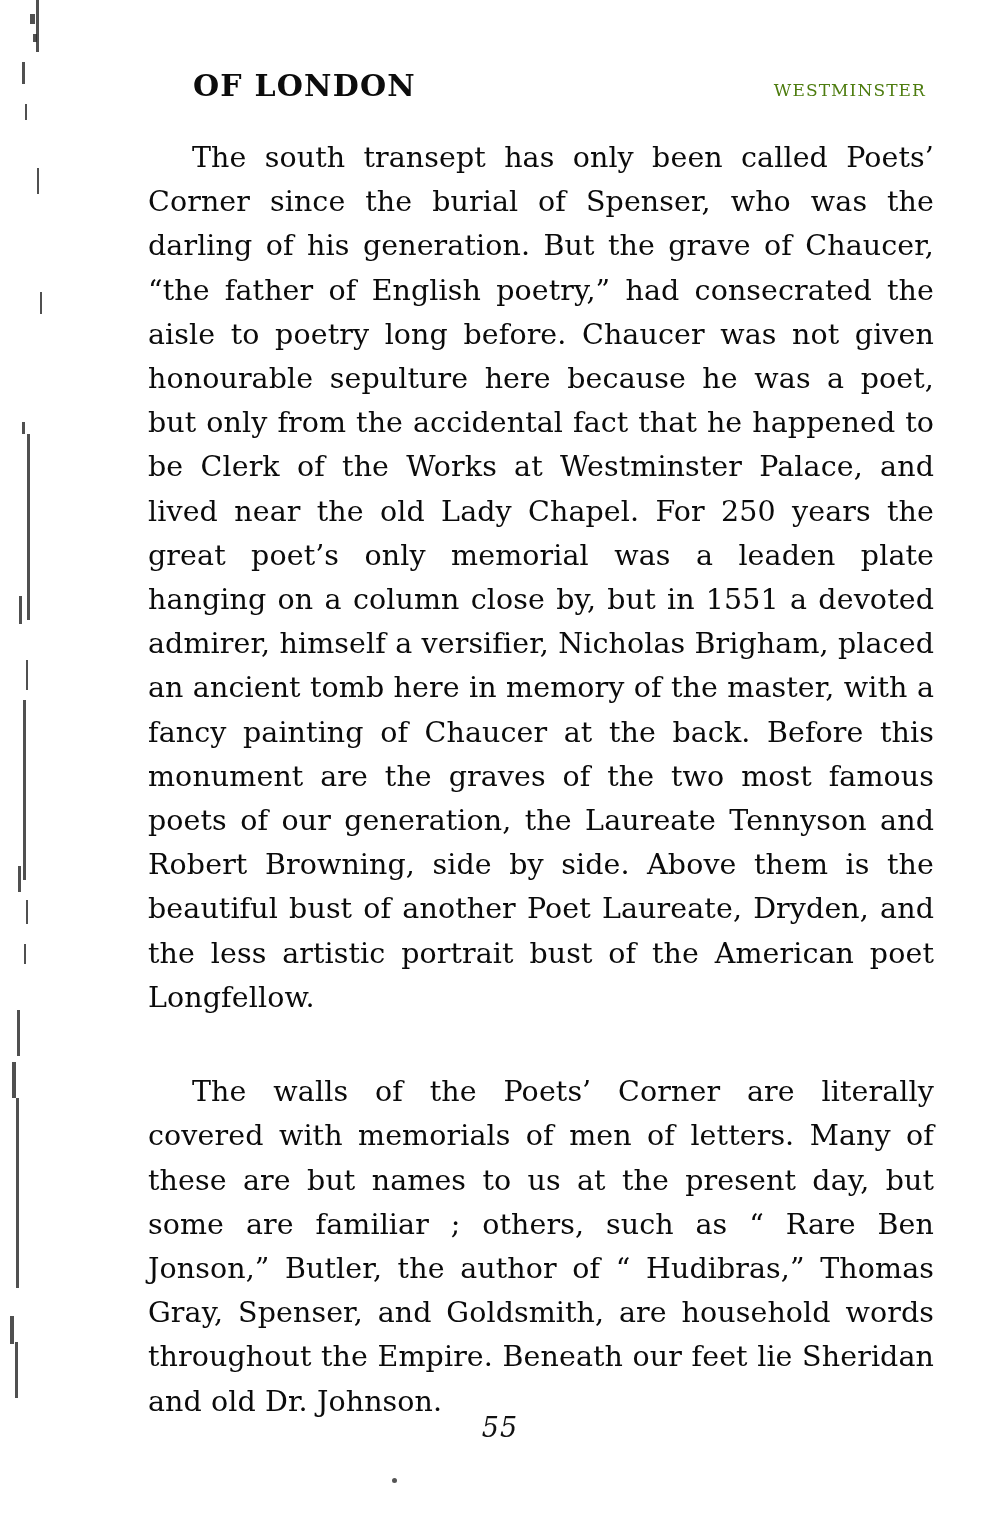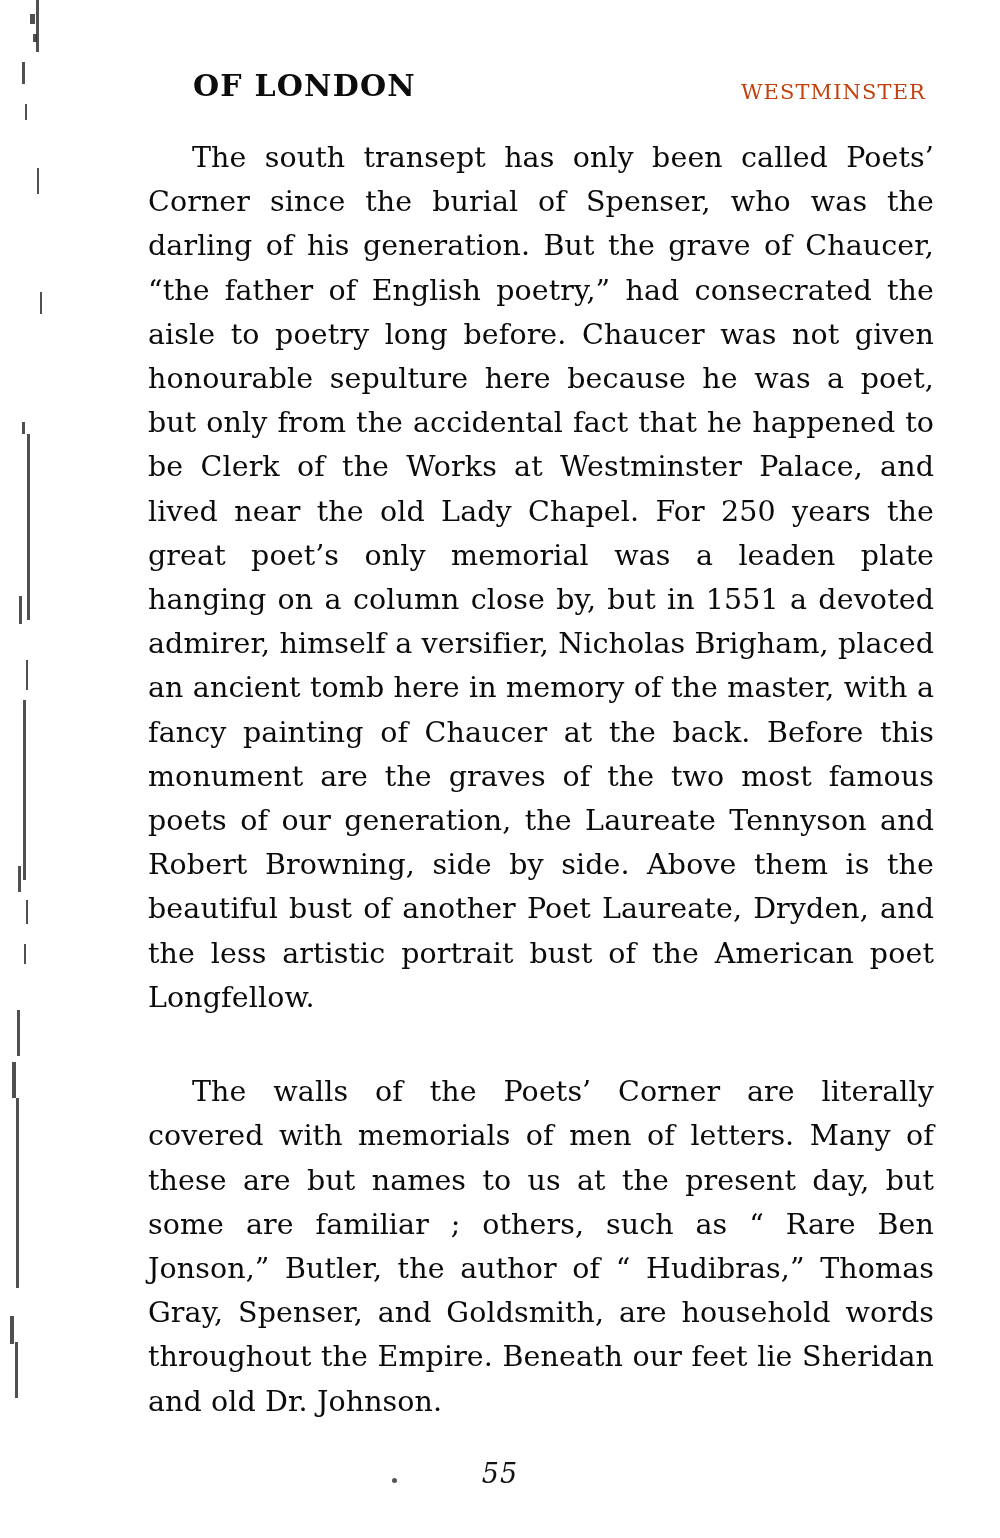--- a/index.html
+++ b/index.html
@@ -54,23 +54,23 @@
     font-weight: bold;
     font-size: 30px;
     letter-spacing: 1.2px;
     color: #0c0c0c;
   }
   .running-head-right {
     position: absolute;
     right: 4px;
     top: 12px;
     font-family: "DejaVu Serif", serif;
-    font-size: 21px;
+    font-size: 17px;
     letter-spacing: 1.1px;
-    color: #c2410c;
+    color: #4d7c0f;
   }
 
   .body-text {
     position: absolute;
     left: 148px;
     top: 130px;
     width: 786px;
   }
 
   .para {
@@ -99,21 +99,20 @@
     position: absolute;
     left: 0;
     top: 1412px;
     width: 1000px;
     text-align: center;
     font-family: "DejaVu Serif", serif;
     font-style: italic;
     font-size: 27px;
     color: #111;
     letter-spacing: 1px;
-    margin-top: 46px;
   }
   .folio-dot {
     position: absolute;
     left: 392px;
     top: 1478px;
     width: 5px;
     height: 5px;
     background: #2b2b2b;
     border-radius: 50%;
     opacity: .8;

